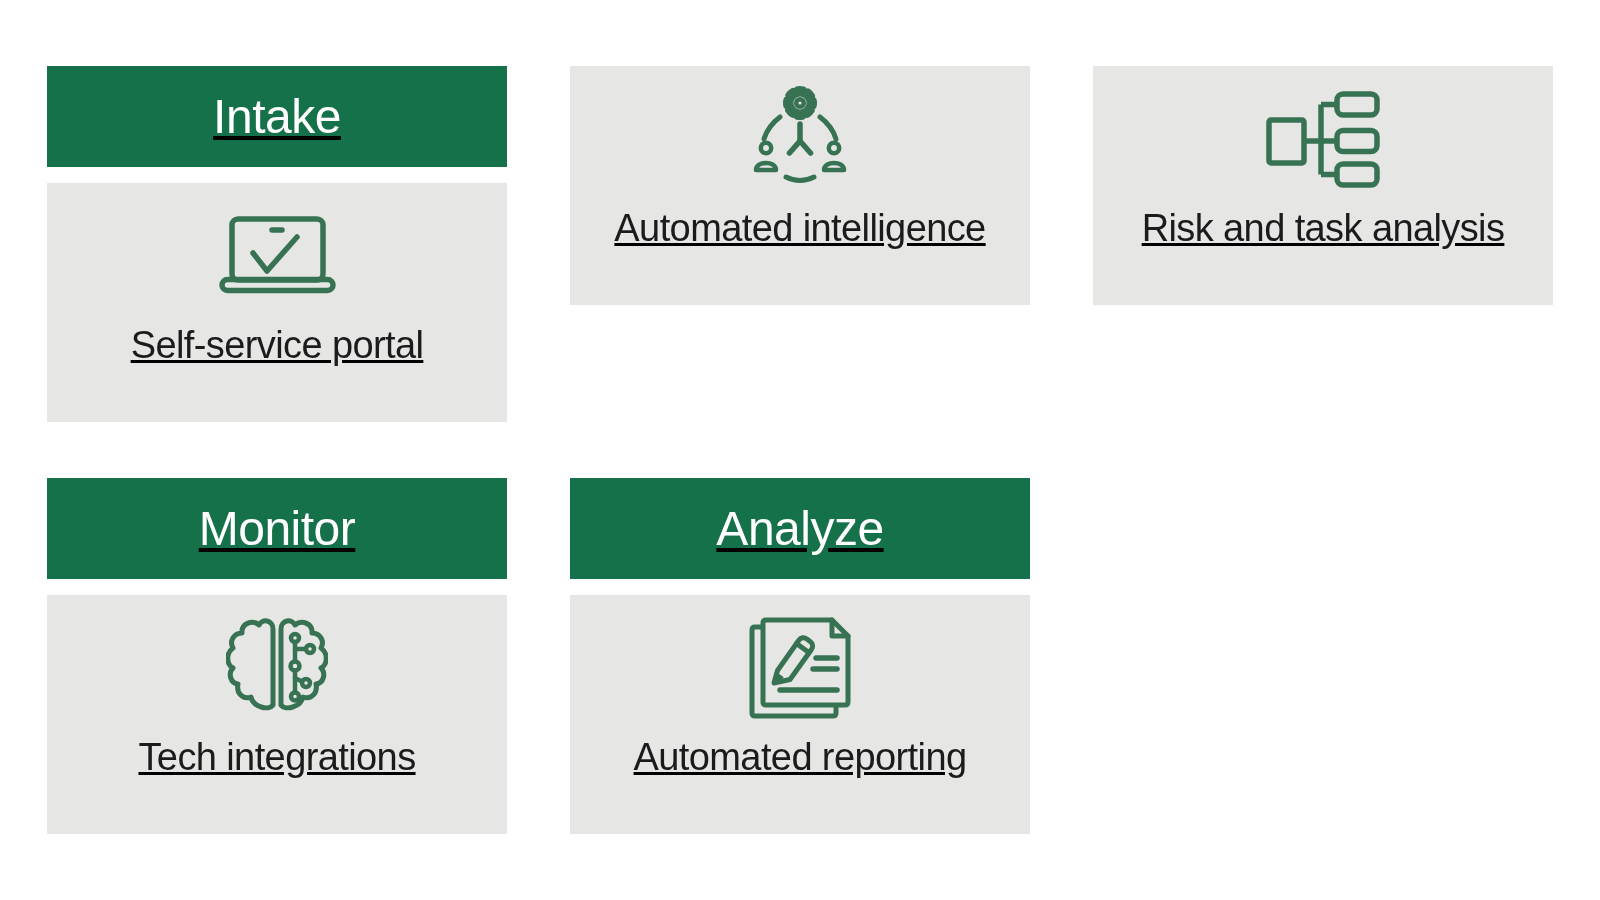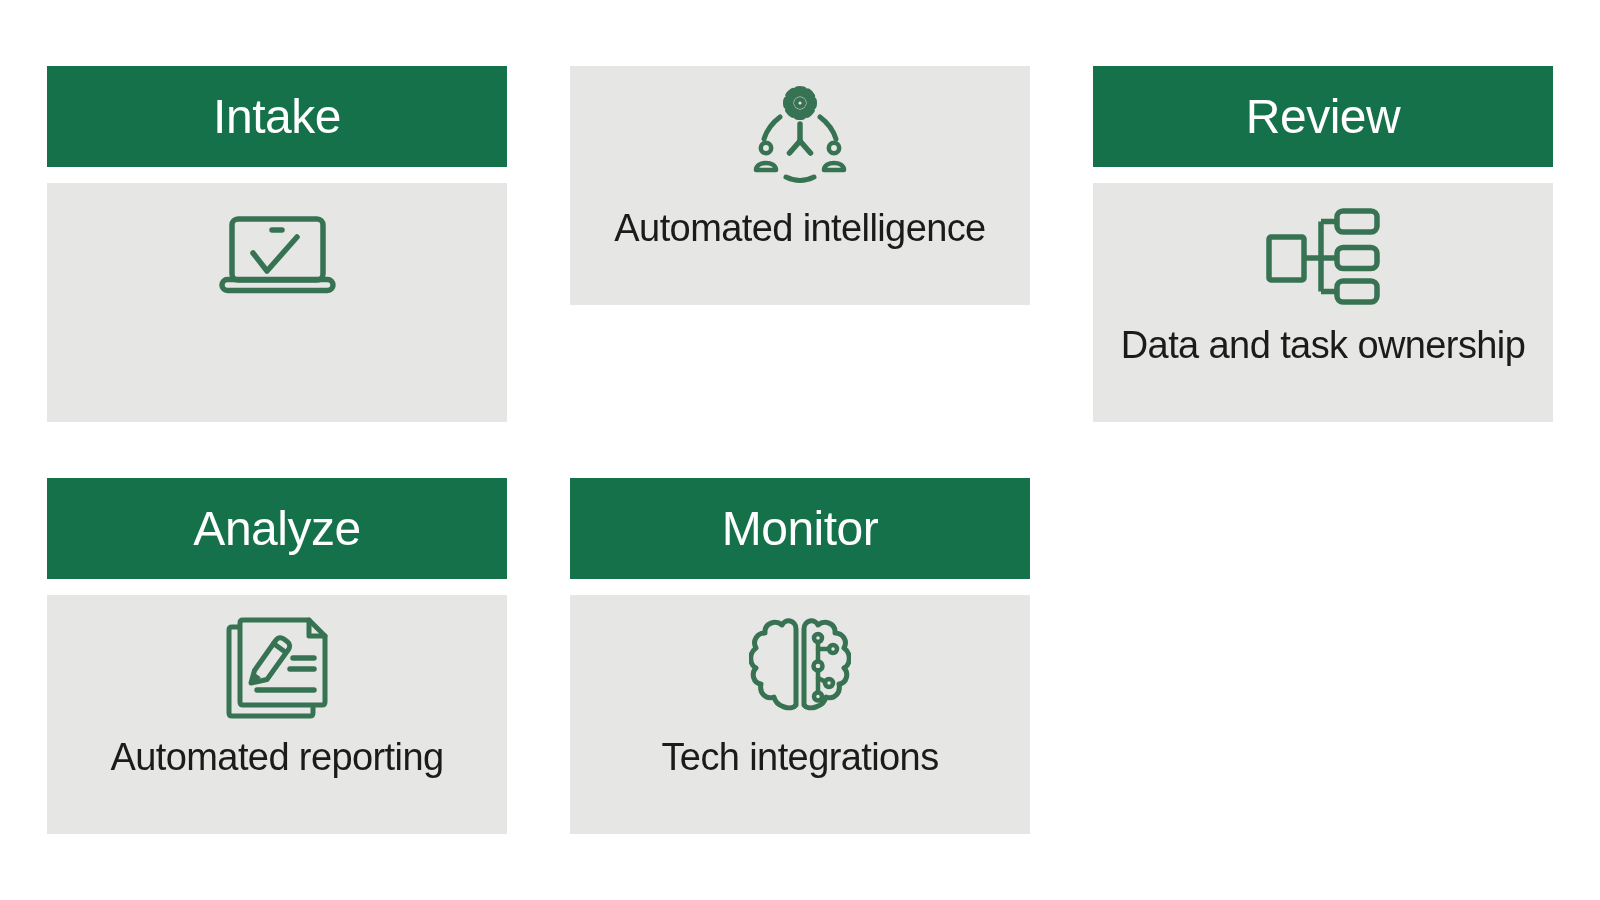--- a/index.html
+++ b/index.html
@@ -20,20 +20,21 @@
     position: relative;
   }
   .grid {
     position: absolute;
     left: 47px;
     top: 66px;
     display: grid;
     grid-template-columns: repeat(3, 460px);
     column-gap: 63px;
     row-gap: 56px;
+    text-decoration: underline;
   }
   .card { display: flex; flex-direction: column; }
   .card-header {
     height: 101px;
     background: var(--header-bg);
     display: flex;
     align-items: center;
     justify-content: center;
     margin-bottom: 16px;
     flex: 0 0 auto;
@@ -82,20 +83,21 @@
     </div>
     <div class="card-body">
       <div class="icon-wrap">
         <svg width="117" height="80" viewBox="0 0 117 80" fill="none" stroke="currentColor" stroke-width="5.5" stroke-linecap="round" stroke-linejoin="round">
           <rect x="13" y="3" width="91" height="61" rx="6"></rect>
           <line x1="53" y1="14" x2="63" y2="14"></line>
           <polyline points="34,37 48,55 78,21"></polyline>
           <rect x="3" y="63.5" width="111" height="11" rx="5.5"></rect>
         </svg>
       </div>
+      <div class="card-label">Self-service portal</div>
     </div>
   </div>
 
 
   <div class="card">
     <div class="card-body">
       <div class="icon-wrap">
         <svg width="96" height="106" viewBox="0 0 96 106" fill="none" stroke="currentColor" stroke-width="5" stroke-linecap="round" stroke-linejoin="round">
 
           <circle cx="48" cy="17" r="13.5" stroke-width="7" stroke-dasharray="5.5 5.1" stroke-dashoffset="2.75"></circle>
@@ -115,63 +117,34 @@
           <path d="M28,31 Q16,40 12,53"></path>
           <path d="M68,31 Q80,40 84,53"></path>
           <path d="M34,91 Q48,98 62,91"></path>
         </svg>
       </div>
       <div class="card-label">Automated intelligence</div>
     </div>
   </div>
 
   <div class="card">
-    <div class="card-header">
-      <span class="card-title">Review</span>
-    </div>
     <div class="card-body">
       <div class="icon-wrap">
         <svg width="114" height="97" viewBox="0 0 114 97" fill="none" stroke="currentColor" stroke-width="5.5" stroke-linejoin="round">
           <rect x="3" y="29" width="35" height="43" rx="2"></rect>
           <rect x="71" y="3" width="40" height="21" rx="6"></rect>
           <rect x="71" y="39.5" width="40" height="21" rx="6"></rect>
           <rect x="71" y="73" width="40" height="21" rx="6"></rect>
           <line x1="38" y1="50" x2="71" y2="50"></line>
           <line x1="55" y1="13.5" x2="55" y2="83.5"></line>
           <line x1="55" y1="13.5" x2="71" y2="13.5"></line>
           <line x1="55" y1="83.5" x2="71" y2="83.5"></line>
         </svg>
       </div>
-      <div class="card-label">Data and task ownership</div>
-    </div>
-  </div>
-
-  <div class="card">
-    <div class="card-header">
-      <span class="card-title">Analyze</span>
-    </div>
-    <div class="card-body">
-      <div class="icon-wrap">
-        <svg width="102" height="102" viewBox="0 0 102 102" fill="none" stroke="currentColor" stroke-width="5" stroke-linecap="round" stroke-linejoin="round">
-
-          <path d="M13,10 L6,10 Q3,10 3,13 L3,96 Q3,99 6,99 L84,99 Q87,99 87,96 L87,91"></path>
-
-          <path d="M83,3 L17,3 Q14,3 14,6 L14,85 Q14,88 17,88 L96,88 Q99,88 99,85 L99,19 Z"></path>
-          <path d="M83,3 L83,19 L99,19"></path>
-
-          <path d="M25,66 L28.5,53.5 L50,23 C52,20.5 55,20 57.5,21.8 L61.5,24.8 C64,26.7 64.3,30 62.3,32.8 L41,62.5 Z"></path>
-          <path d="M25,66 L27.8,56.5 L33.5,60.5 Z" fill="currentColor" stroke-width="2"></path>
-          <line x1="47.5" y1="26.5" x2="58.5" y2="34.5"></line>
-
-          <line x1="67" y1="41" x2="88" y2="41" stroke-width="5.5"></line>
-          <line x1="64" y1="52" x2="88" y2="52" stroke-width="5.5"></line>
-          <line x1="31" y1="73" x2="88" y2="73" stroke-width="5.5"></line>
-        </svg>
-      </div>
-      <div class="card-label">Automated reporting</div>
+      <div class="card-label">Risk and task analysis</div>
     </div>
   </div>
 
   <div class="card">
     <div class="card-header">
       <span class="card-title">Monitor</span>
     </div>
     <div class="card-body">
       <div class="icon-wrap">
         <svg width="102" height="102" viewBox="0 0 102 102" fill="none" stroke="currentColor" stroke-width="5" stroke-linecap="round" stroke-linejoin="round">
@@ -188,13 +161,39 @@
           <line x1="69" y1="53.5" x2="69" y2="75" stroke-width="4.5"></line>
           <line x1="69" y1="61" x2="76" y2="64.5" stroke-width="4.5"></line>
           <circle cx="80" cy="66" r="4" stroke-width="4.5"></circle>
           <circle cx="69" cy="79.5" r="4" stroke-width="4.5"></circle>
         </svg>
       </div>
       <div class="card-label">Tech integrations</div>
     </div>
   </div>
 
+  <div class="card">
+    <div class="card-header">
+      <span class="card-title">Analyze</span>
+    </div>
+    <div class="card-body">
+      <div class="icon-wrap">
+        <svg width="102" height="102" viewBox="0 0 102 102" fill="none" stroke="currentColor" stroke-width="5" stroke-linecap="round" stroke-linejoin="round">
+
+          <path d="M13,10 L6,10 Q3,10 3,13 L3,96 Q3,99 6,99 L84,99 Q87,99 87,96 L87,91"></path>
+
+          <path d="M83,3 L17,3 Q14,3 14,6 L14,85 Q14,88 17,88 L96,88 Q99,88 99,85 L99,19 Z"></path>
+          <path d="M83,3 L83,19 L99,19"></path>
+
+          <path d="M25,66 L28.5,53.5 L50,23 C52,20.5 55,20 57.5,21.8 L61.5,24.8 C64,26.7 64.3,30 62.3,32.8 L41,62.5 Z"></path>
+          <path d="M25,66 L27.8,56.5 L33.5,60.5 Z" fill="currentColor" stroke-width="2"></path>
+          <line x1="47.5" y1="26.5" x2="58.5" y2="34.5"></line>
+
+          <line x1="67" y1="41" x2="88" y2="41" stroke-width="5.5"></line>
+          <line x1="64" y1="52" x2="88" y2="52" stroke-width="5.5"></line>
+          <line x1="31" y1="73" x2="88" y2="73" stroke-width="5.5"></line>
+        </svg>
+      </div>
+      <div class="card-label">Automated reporting</div>
+    </div>
+  </div>
+
 </div>
 
 </body></html>

